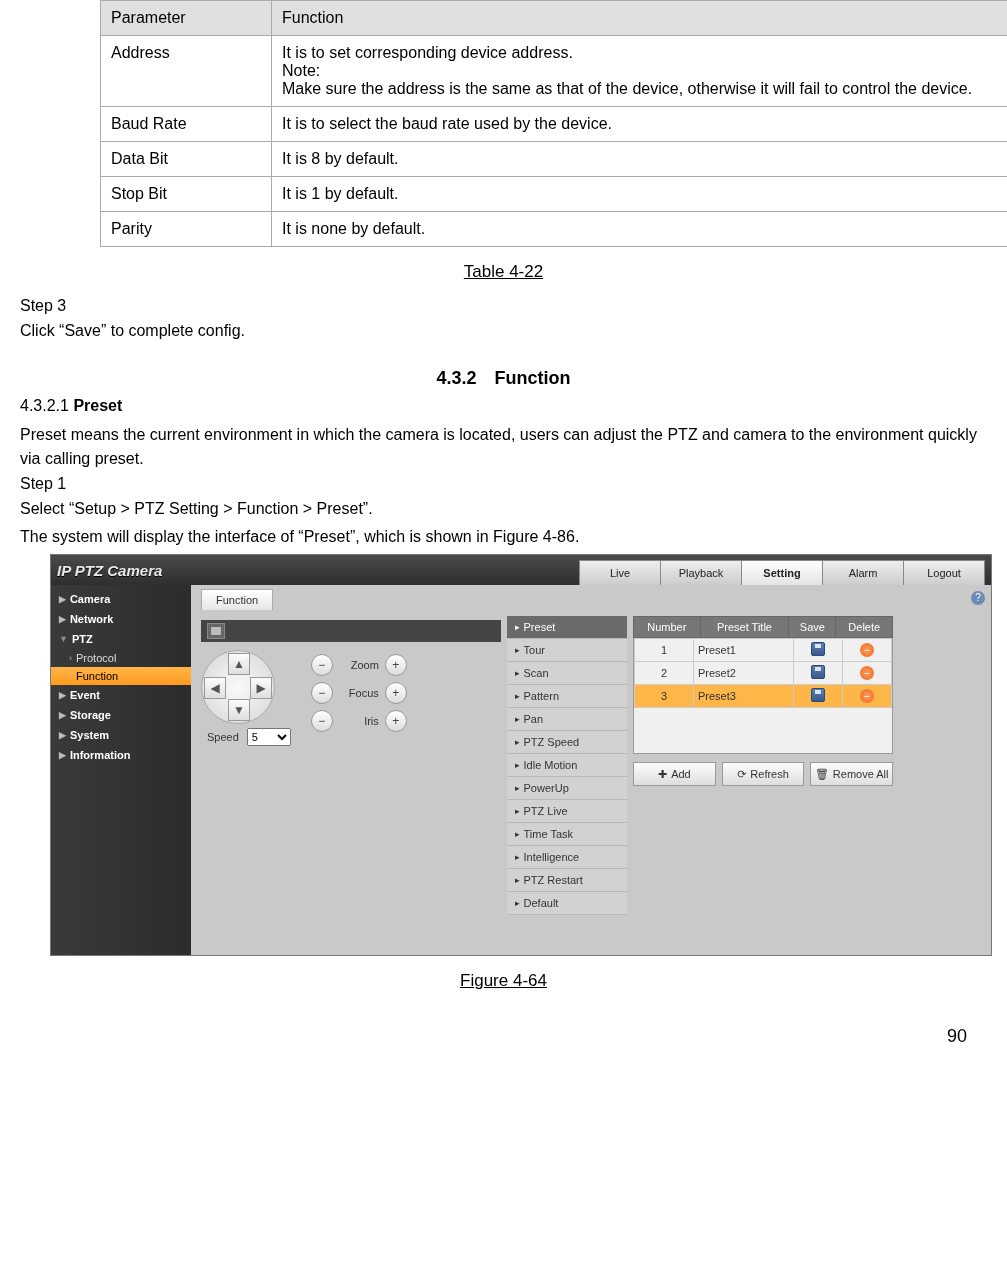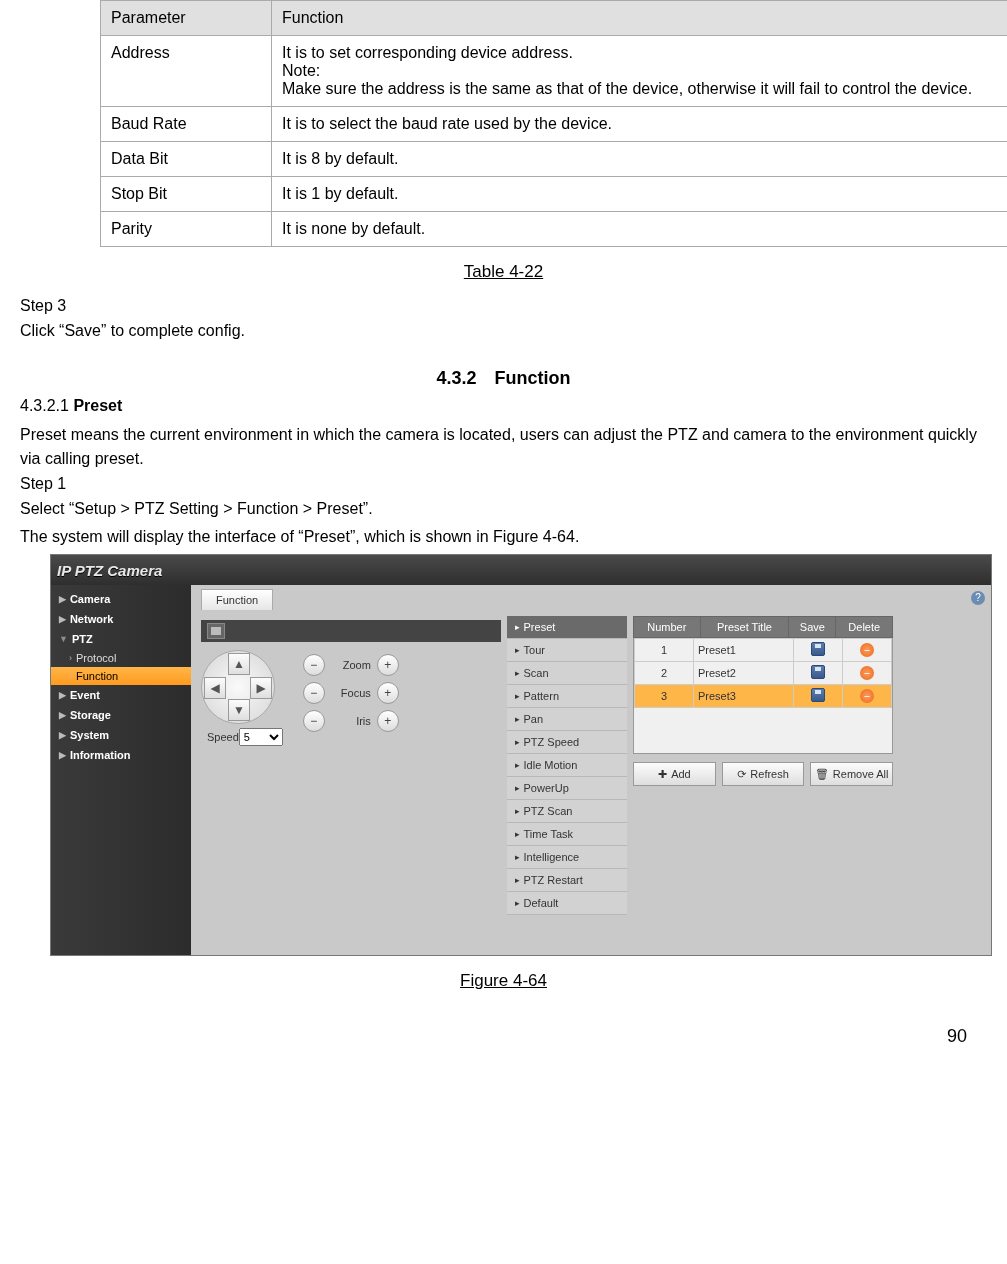--- a/index.html
+++ b/index.html
@@ -192,21 +192,21 @@
 
   .zoom-col { display: flex; flex-direction: column; gap: 6px; padding-top: 4px; }
   .zoom-row { display: flex; align-items: center; gap: 6px; }
   .circle-btn {
     width: 20px; height: 20px; border-radius: 50%;
     border: 1px solid #999; background: linear-gradient(#fff,#ddd);
     display: flex; align-items: center; justify-content: center;
     font-size: 12px; color: #444;
   }
   .zoom-label { width: 40px; font-size: 11px; text-align: right; }
-  .speed-row { margin-top: 4px; display: flex; align-items: center; padding-left: 6px; }
+  .speed-row { margin-top: 4px; display: flex; gap: 8px; align-items: center; padding-left: 6px; }
   .speed-row select { font-size: 11px; width: 44px; height: 18px; }
 
   .func-panel { width: 120px; }
   .func-item {
     padding: 5px 8px;
     border-bottom: 1px solid #b8b8b8;
     background: #d2d2d2;
     font-size: 11px;
     display: flex; align-items: center; gap: 4px;
     color: #333;
@@ -283,26 +283,33 @@
 <div class="step">Step 3</div>
 <div class="body-text">Click “Save” to complete config.</div>
 
 <h2 class="sec">4.3.2 Function</h2>
 <div class="subsec">
   <span>4.3.2.1 </span><span class="t">Preset</span>
 </div>
 <div class="body-text">Preset means the current environment in which the camera is located, users can adjust the PTZ and camera to the environment quickly via calling preset.</div>
 <div class="step" style="margin-top:4px">Step 1</div>
 <div class="body-text">Select “Setup &gt; PTZ Setting &gt; Function &gt; Preset”.</div>
-<div class="body-text">The system will display the interface of “Preset”, which is shown in Figure 4-64.</div>
+<div class="body-text">The system will display the interface of “Preset”, which is shown in Figure 4-86.</div>
 
 <div class="shot-wrap">
   <div class="shot">
     <div class="shot-header">
       <div class="brand">IP PTZ Camera</div>
+      <div class="topnav" id="topnav">
+          <div class="toptab">Live</div>
+          <div class="toptab">Playback</div>
+          <div class="toptab active">Setting</div>
+          <div class="toptab">Alarm</div>
+          <div class="toptab">Logout</div>
+        </div>
     </div>
     <div class="shot-body">
       <div class="sidebar" id="sidebar">
           <div class="side-item">
             <span class="arrow">▶</span>
             <span>Camera</span>
           </div>
           <div class="side-item">
             <span class="arrow">▶</span>
             <span>Network</span>
@@ -410,21 +417,21 @@
               <div class="func-item">
                 <span class="tri">▸</span>
                 <span>Idle Motion</span>
               </div>
               <div class="func-item">
                 <span class="tri">▸</span>
                 <span>PowerUp</span>
               </div>
               <div class="func-item">
                 <span class="tri">▸</span>
-                <span>PTZ Scan</span>
+                <span>PTZ Live</span>
               </div>
               <div class="func-item">
                 <span class="tri">▸</span>
                 <span>Time Task</span>
               </div>
               <div class="func-item">
                 <span class="tri">▸</span>
                 <span>Intelligence</span>
               </div>
               <div class="func-item">

